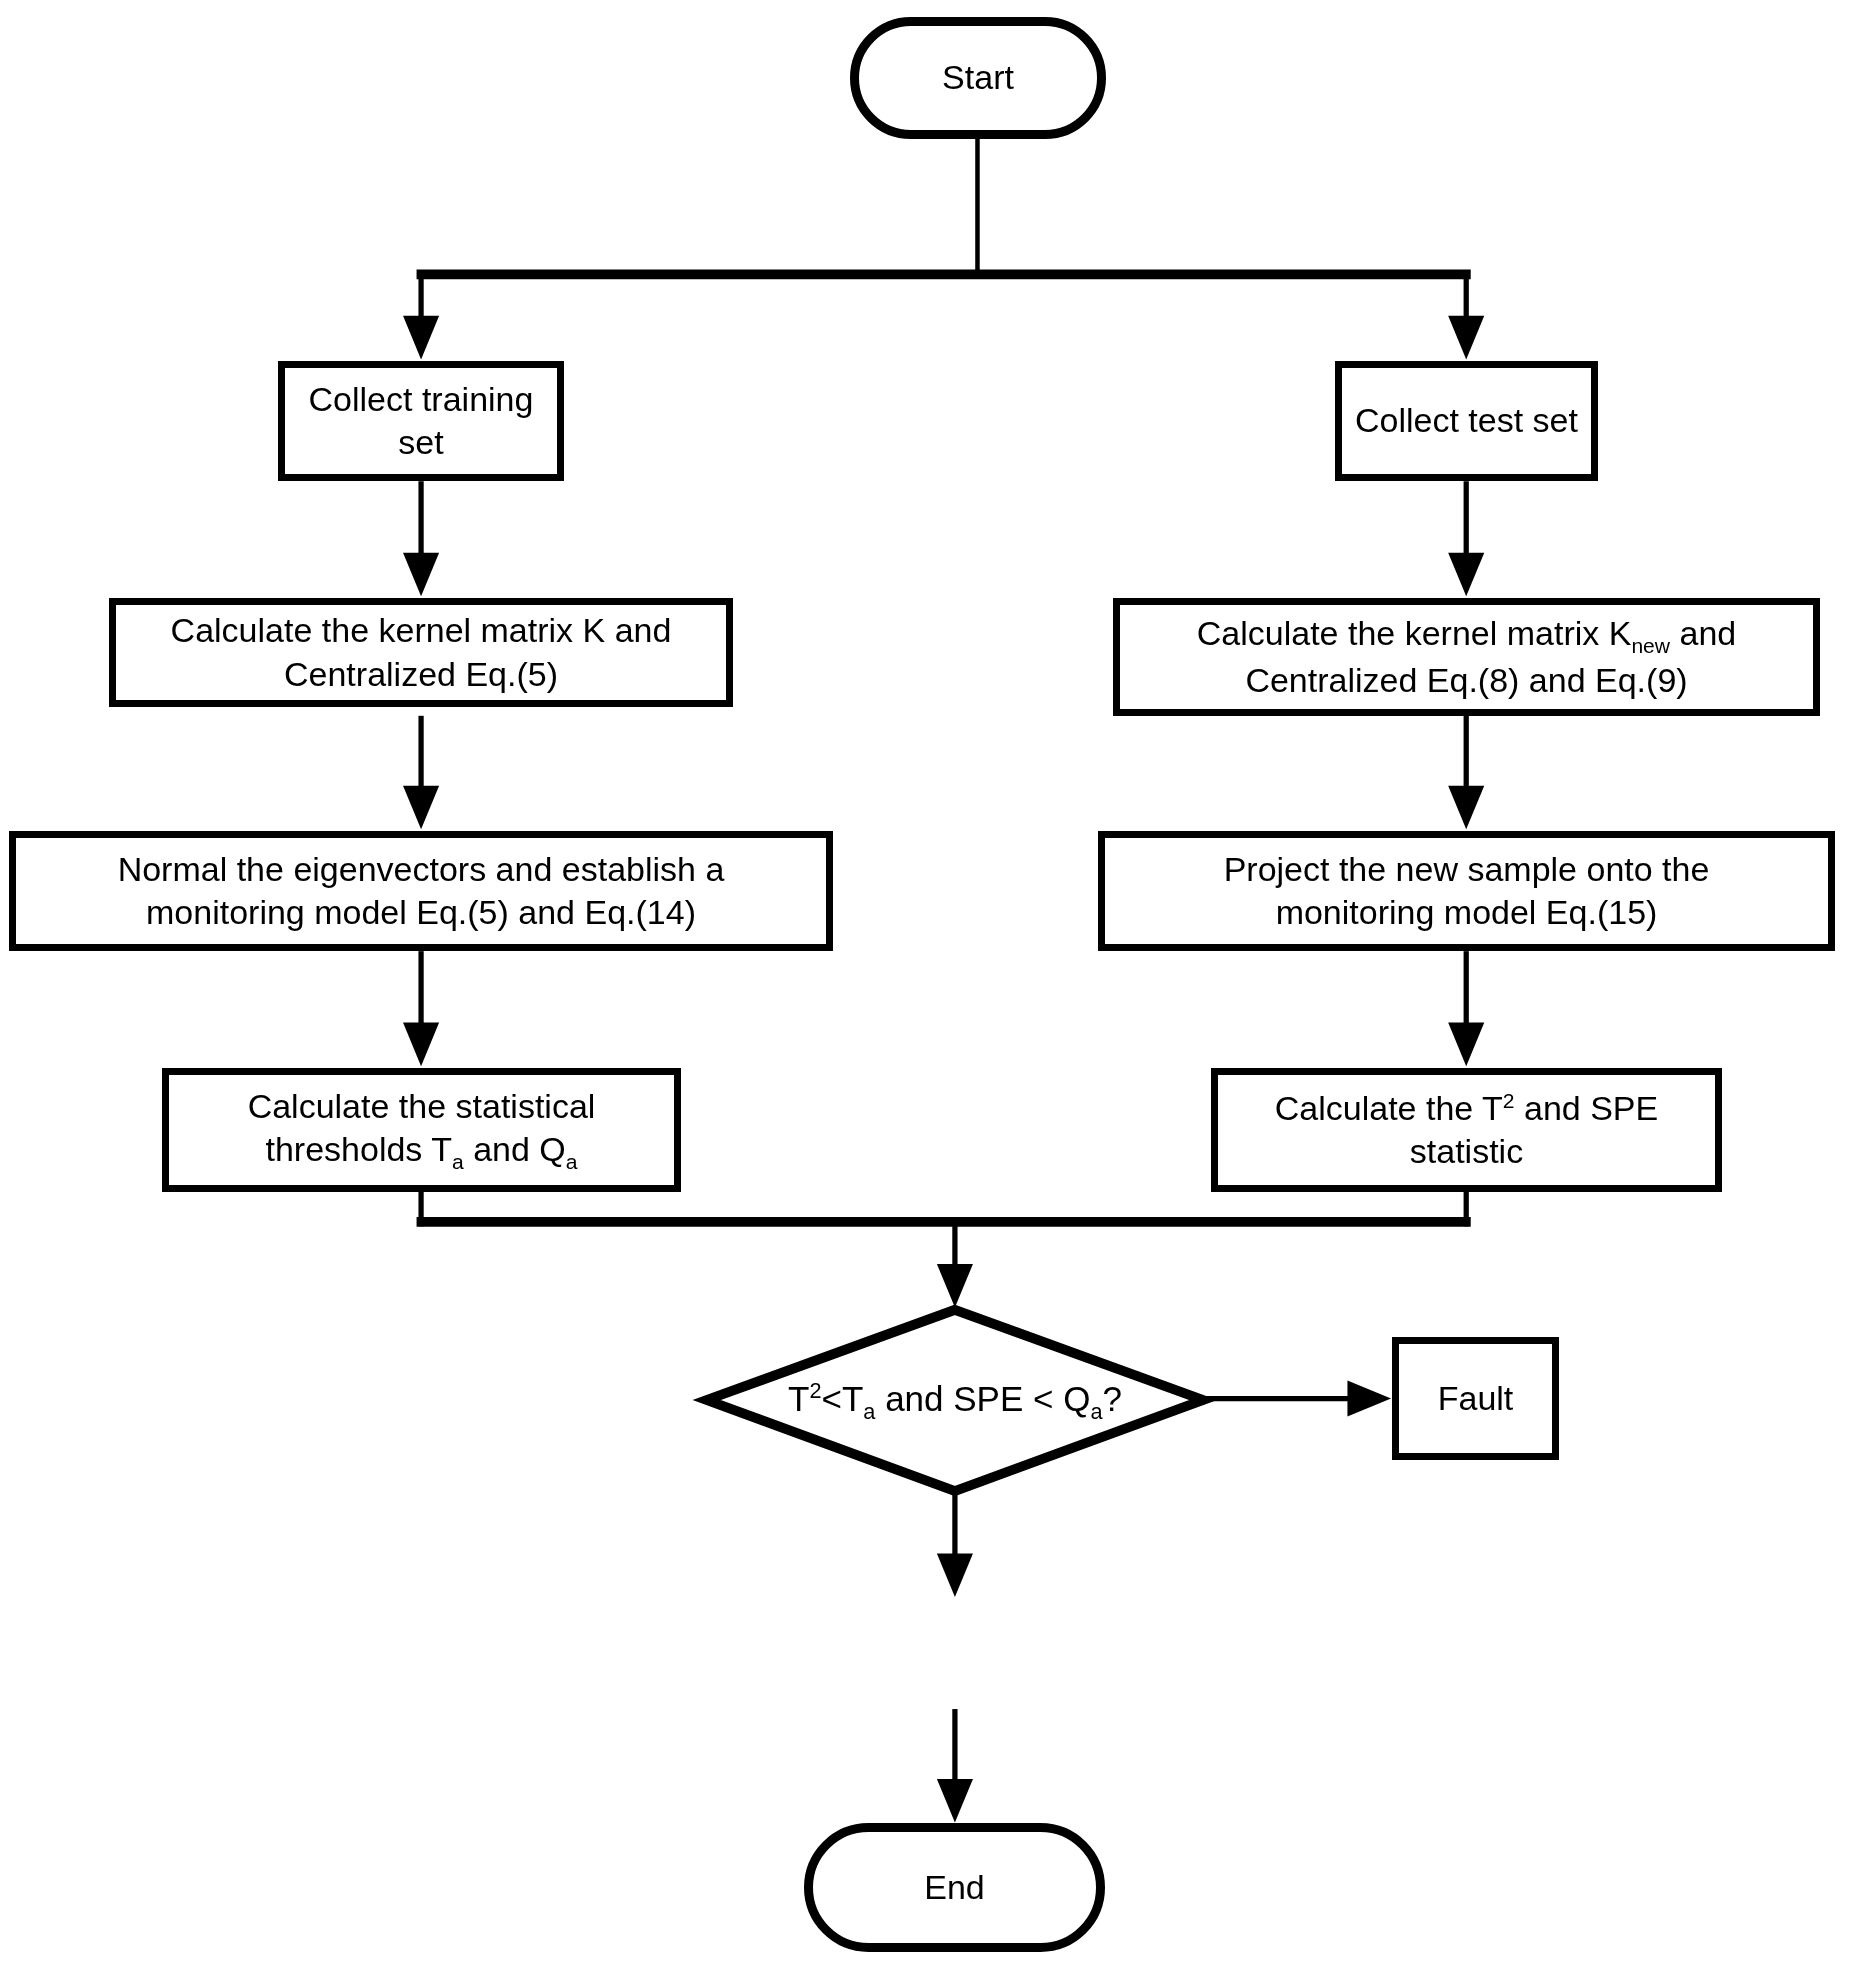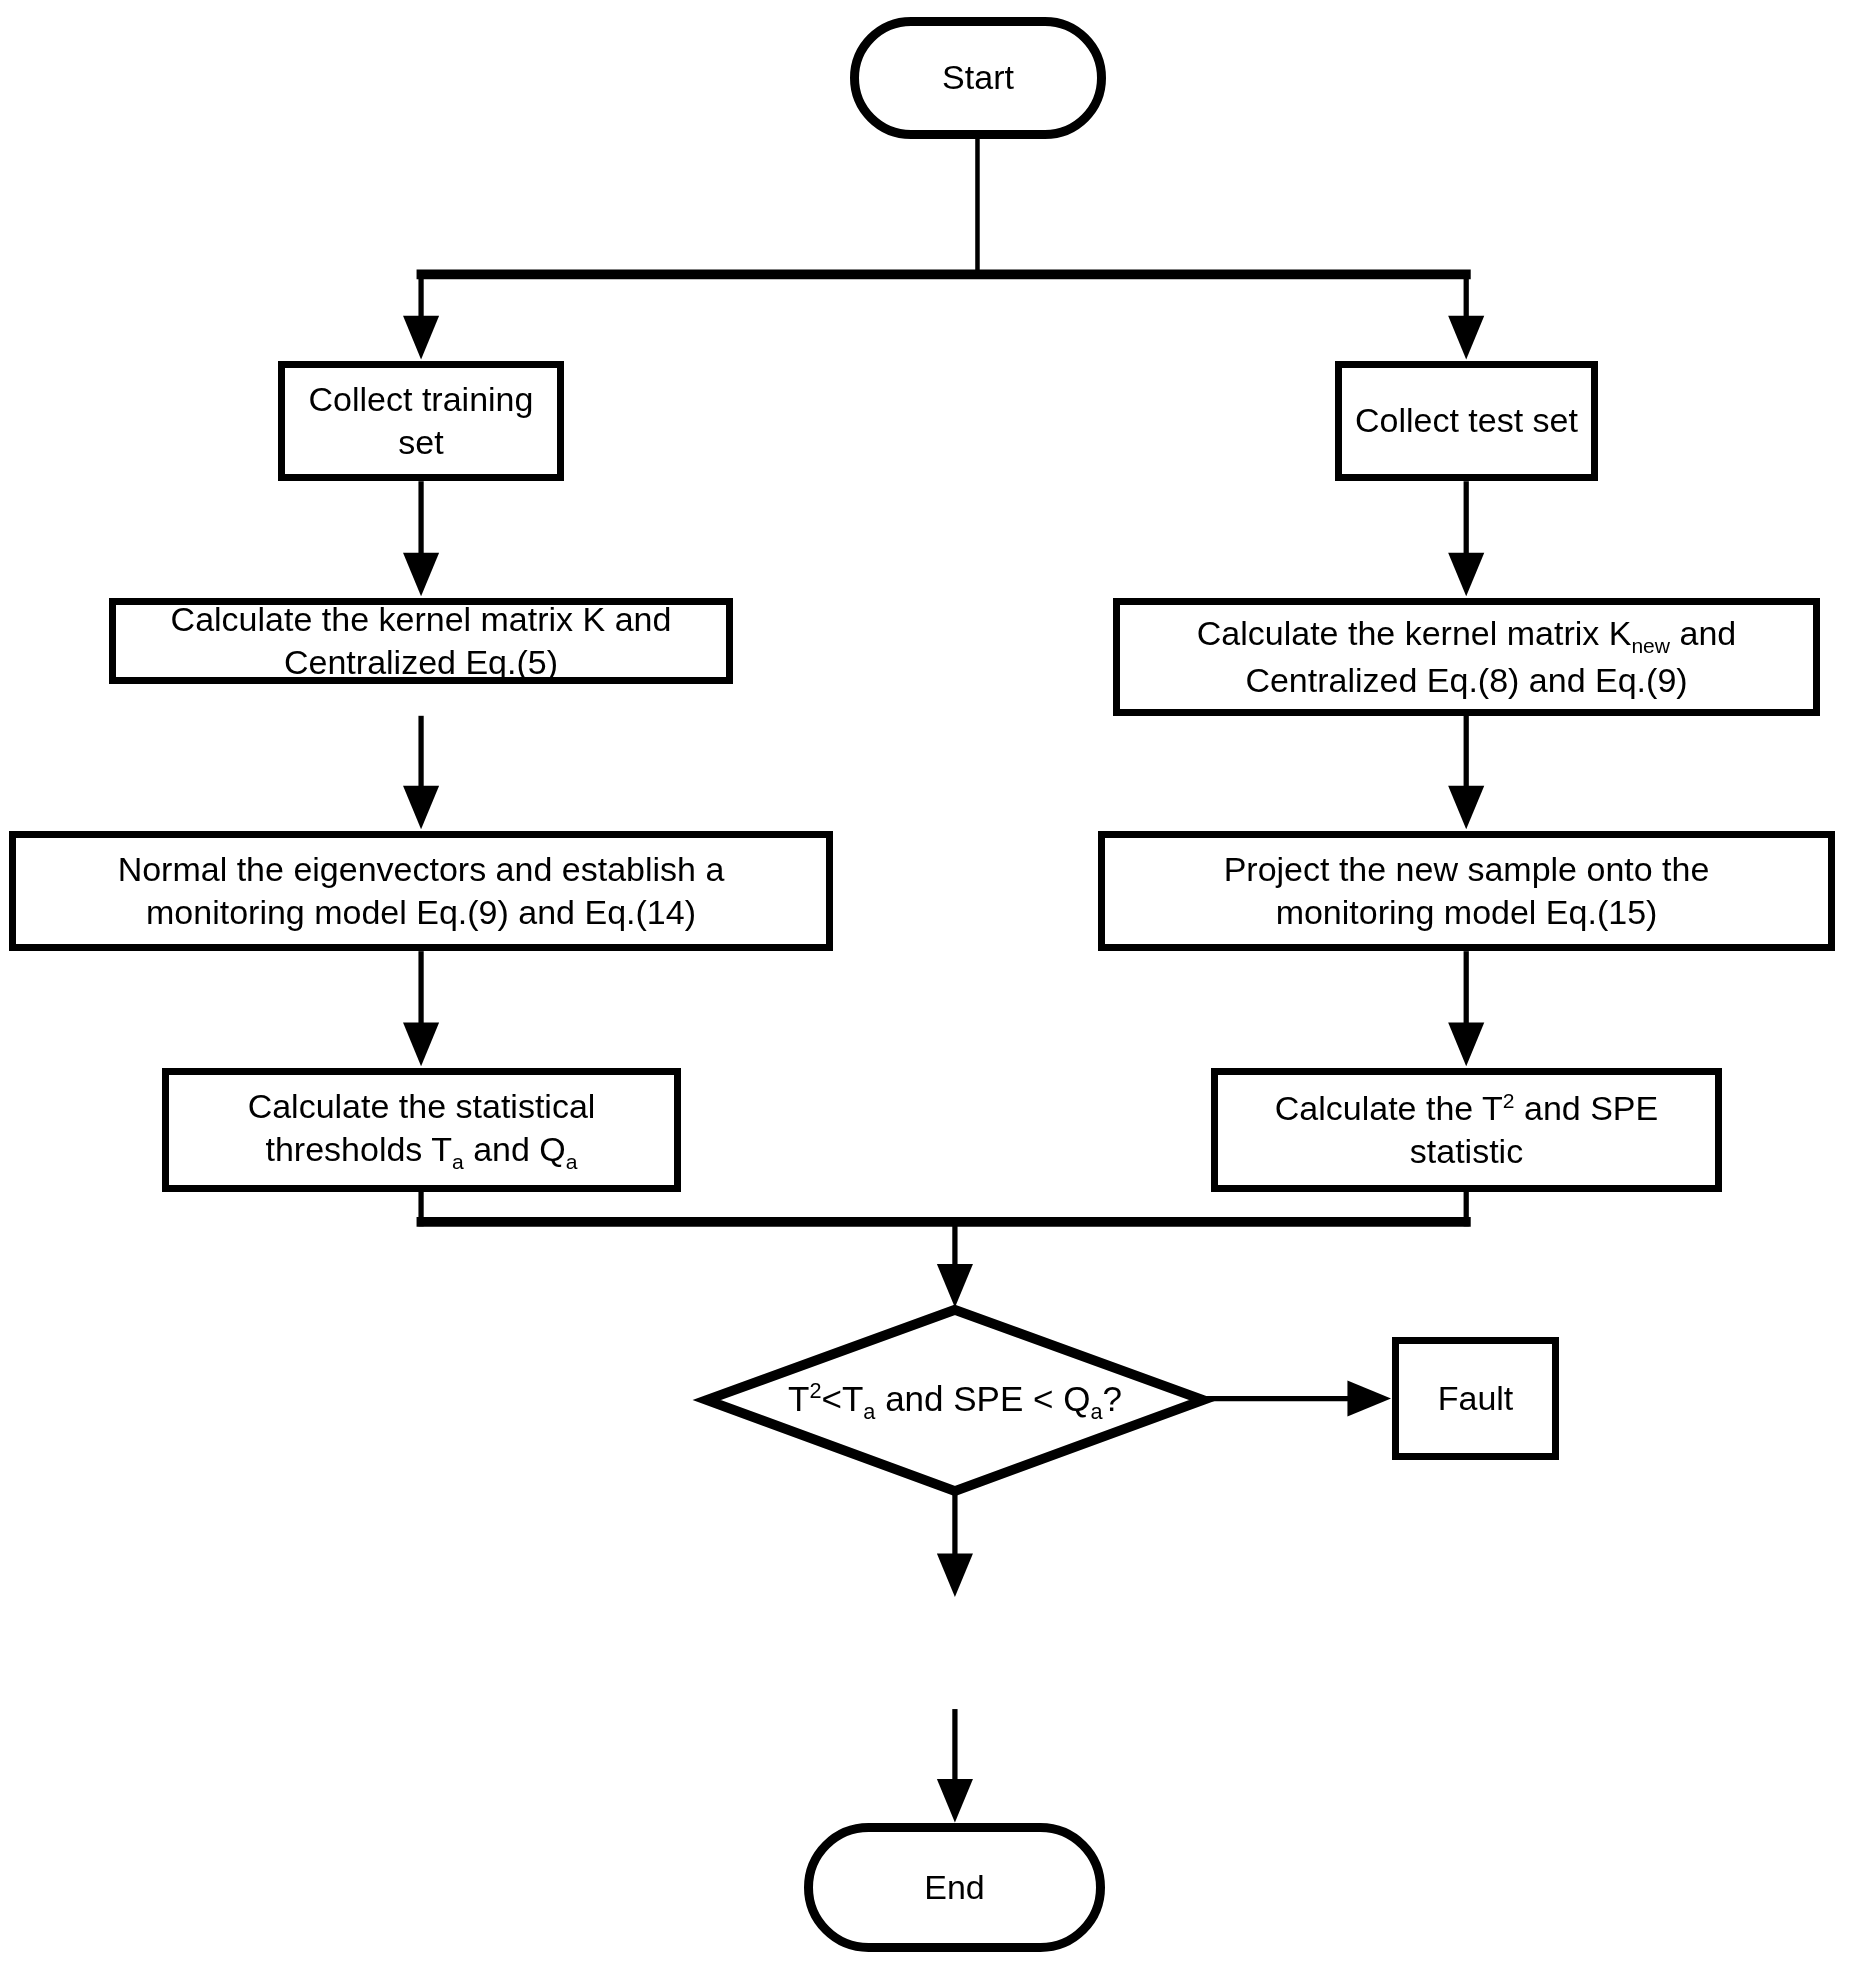--- a/index.html
+++ b/index.html
@@ -29,21 +29,21 @@
   }
   .terminator { border-radius:68px; border-width:9px; }
   .plain { border:none; background:transparent; }
   sub { font-size:0.62em; }
   sup { font-size:0.62em; }
 
   
   #n-start            { left:850px; top:16.5px;   width:256px;  height:122px; }
   #n-collect-training { left:278px;  top:361px;  width:286px;  height:120px; }
   #n-collect-test     { left:1335px; top:361px;  width:263px;  height:120px; }
-  #n-calc-kernel-train{ left:109px;  top:598px;  width:624px;  height:86px; }
+  #n-calc-kernel-train{ left:109px;  top:598px;  width:624px;  height:109px; }
   #n-calc-kernel-test { left:1113px; top:598px;  width:707px;  height:118px; }
   #n-solve-eigen      { left:9px;   top:831px; width:824px; height:120px; }
   #n-project-sample   { left:1098px; top:831px; width:737px;  height:120px; }
   #n-calc-thresholds  { left:162px;  top:1068px; width:519px;  height:124px; }
   #n-calc-statistics  { left:1211px; top:1068px; width:511px;  height:124px; }
   #n-decision-label   { left:718px;  top:1350px; width:474px;  height:102px; font-size:35px; }
   #n-fault            { left:1392px; top:1337px; width:167px;  height:123px; }
   #n-normal           { left:856px; top:1598px; width:198px;  height:111px; }
   #n-end              { left:804px; top:1823px; width:301px;  height:129px; }
 </style>
@@ -115,21 +115,21 @@
       <div class="tline"><span>Calculate the kernel matrix K and</span></div>
       <div class="tline"><span>Centralized Eq.(5)</span></div>
     </div>
   <div class="node" id="n-calc-kernel-test">
       <div class="tline"><span>Calculate the kernel matrix K</span><sub>new</sub><span> and</span></div>
       <div class="tline"><span>Centralized Eq.(8) and Eq.(9)</span></div>
     </div>
 
   <div class="node" id="n-solve-eigen">
       <div class="tline"><span>Normal the eigenvectors and establish a</span></div>
-      <div class="tline"><span>monitoring model Eq.(9) and Eq.(14)</span></div>
+      <div class="tline"><span>monitoring model Eq.(5) and Eq.(14)</span></div>
     </div>
   <div class="node" id="n-project-sample">
       <div class="tline"><span>Project the new sample onto the</span></div>
       <div class="tline"><span>monitoring model Eq.(15)</span></div>
     </div>
 
   <div class="node" id="n-calc-thresholds">
       <div class="tline"><span>Calculate the statistical</span></div>
       <div class="tline"><span>thresholds T</span><sub>a</sub><span> and Q</span><sub>a</sub></div>
     </div>

